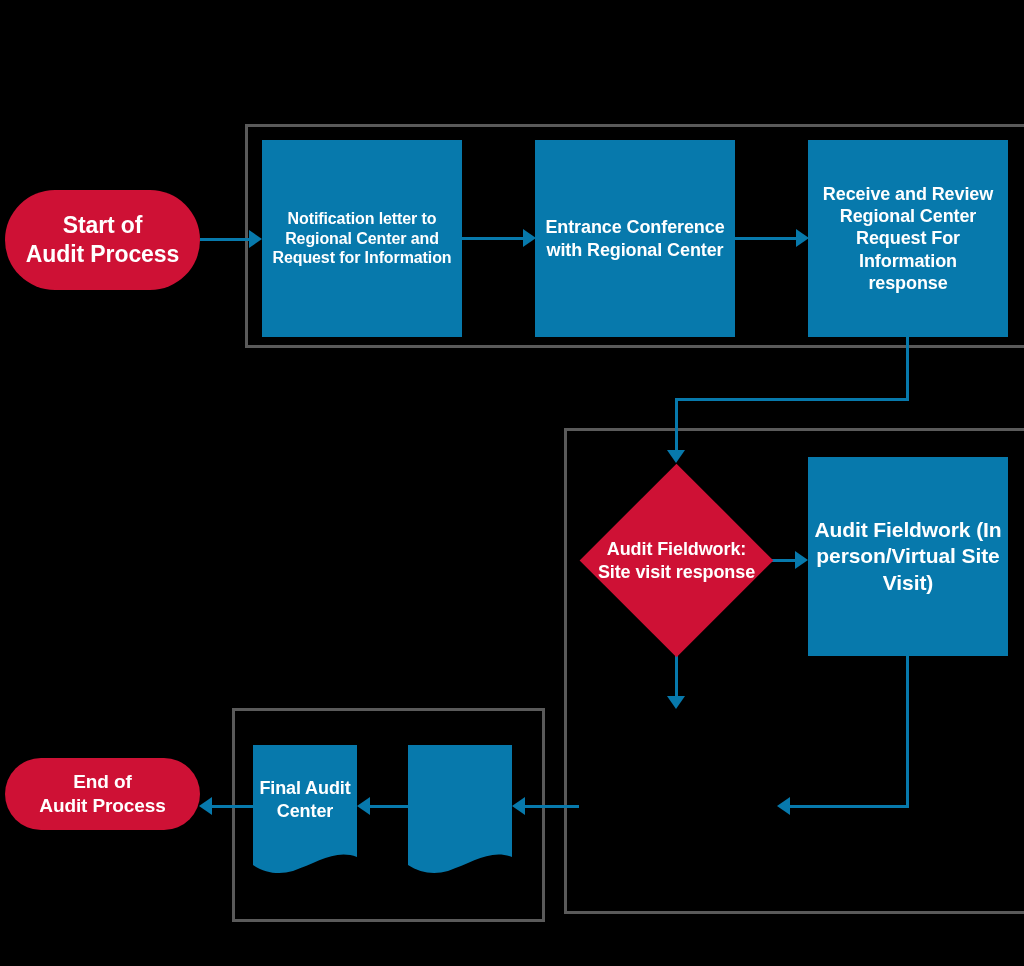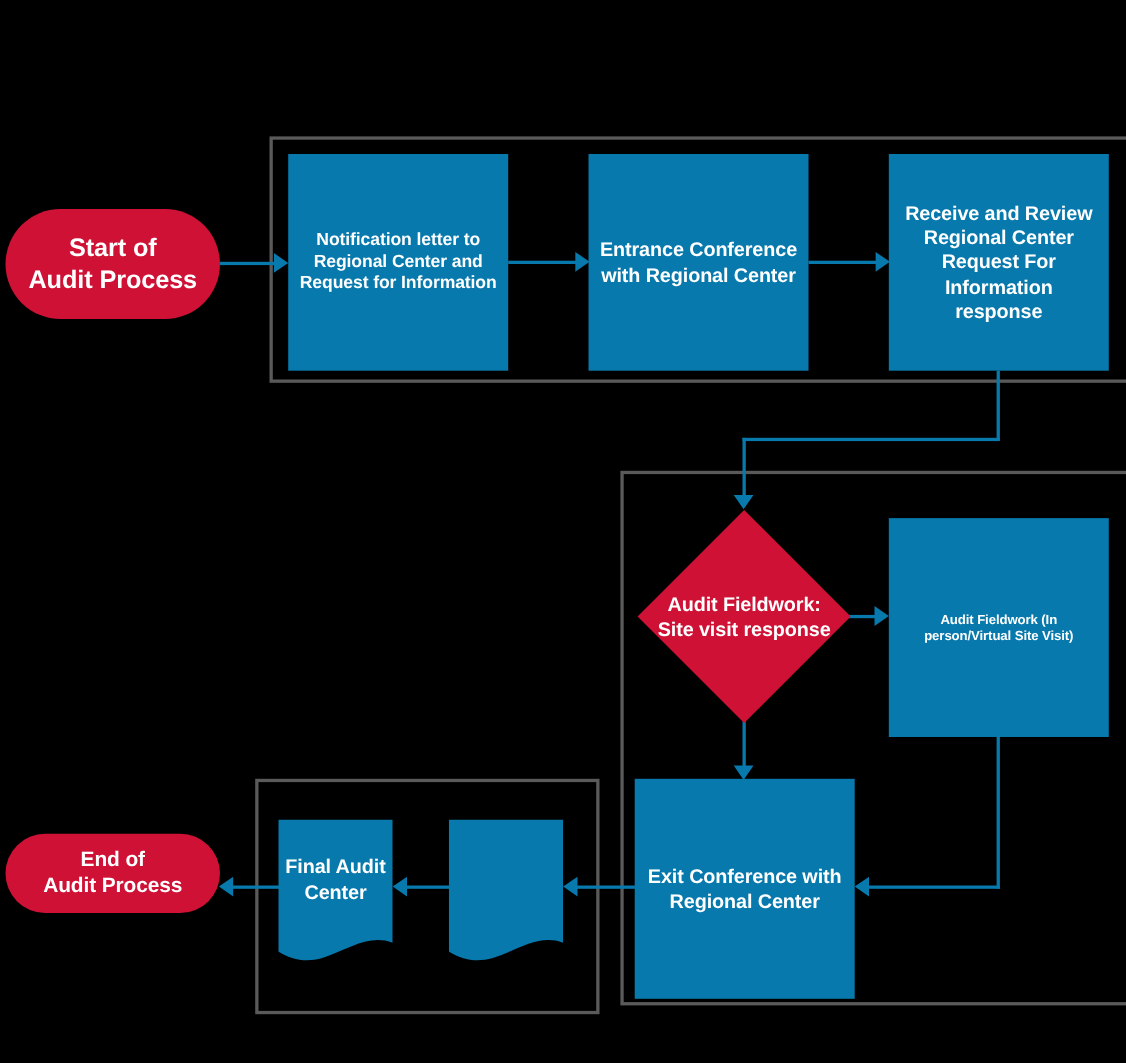--- a/index.html
+++ b/index.html
@@ -178,27 +178,24 @@
 
   <div class="node process" style="left:535px; top:140px; width:200px; height:197px; font-size:18px; padding:0 10px;">
     <span>Entrance Conference with Regional Center</span>
   </div>
 
   <div class="node decision" style="left:580px; top:463px; width:193px; height:195px; font-size:18px;">
     <div class="diamond-fill"></div>
     <div class="diamond-label">Audit Fieldwork: Site visit response</div>
   </div>
 
-  <div class="node process" style="left:808px; top:457px; width:200px; height:199px; font-size:12px; padding:0 6px;margin-top:14px;">
+  <div class="node process" style="left:808px; top:457px; width:200px; height:199px; font-size:21px; padding:0 6px;">
     <span>Audit Fieldwork (In person/Virtual Site Visit)</span>
   </div>
 
-  <div class="node process" style="left:577px; top:708px; width:200px; height:200px; font-size:18px; padding:0 10px;">
-    <span>Exit Conference with Regional Center</span>
-  </div>
 
   <div class="node document" style="left:408px; top:745px; width:104px; height:135px; font-size:18px;">
     <svg class="doc-svg" viewBox="0 0 104 135" preserveAspectRatio="none">
       <path d="M0,0 H104 V112 C82,104 64,118 40,126 C26,130 12,128 0,120 Z" fill="#0779ac"></path>
     </svg>
   </div>
 
   <div class="node document" style="left:253px; top:745px; width:104px; height:135px; font-size:18px;">
     <svg class="doc-svg" viewBox="0 0 104 135" preserveAspectRatio="none">
       <path d="M0,0 H104 V112 C82,104 64,118 40,126 C26,130 12,128 0,120 Z" fill="#0779ac"></path>

